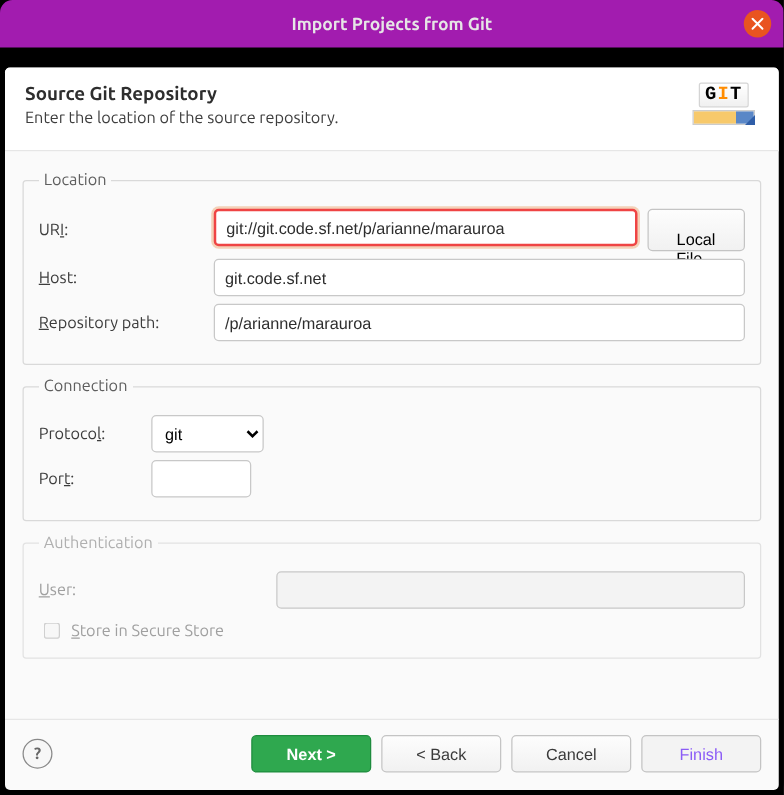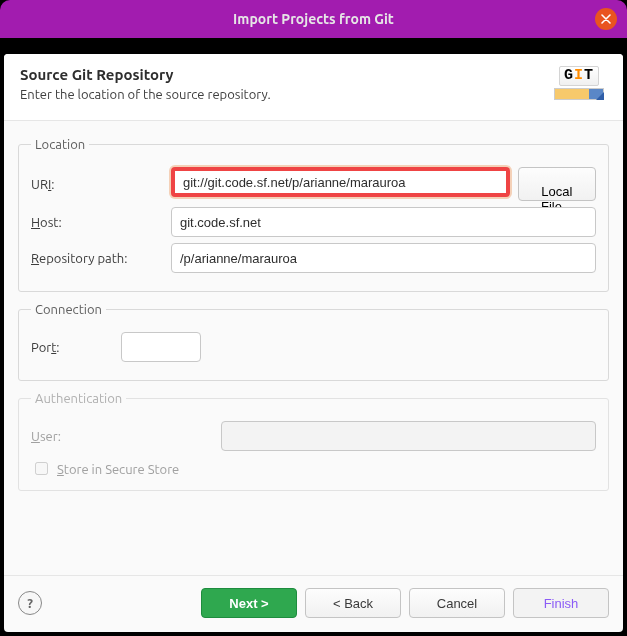--- a/index.html
+++ b/index.html
@@ -163,21 +163,21 @@
     height: 30px;
     background: #ffffff;
     border: 1px solid #c8c8c8;
     border-radius: 4px;
     padding: 4px 8px;
     font-size: 13px;
     color: #2e2e2e;
     outline: none;
   }
   input.inp.focus {
-    border: 4px solid #ef4444;
+    border: 2px solid #ef4444;
     box-shadow: 0 0 0 2px rgba(233,132,60,0.35);
   }
   input.inp.short { width: 80px; }
   input.inp:disabled { background: #f3f3f3; color: #aaa; }
 
   select.sel {
     height: 30px;
     width: 90px;
     border: 1px solid #c8c8c8;
     border-radius: 4px;
@@ -311,20 +311,28 @@
           </div>
           <div class="field">
             <input type="text" class="inp" value="/p/arianne/marauroa" style="">
           </div>
         </div>
       </fieldset>
 
       <fieldset>
         <legend>Connection</legend>
 
+        <div class="row">
+          <div class="label" style="width:70px;flex:0 0 70px;">
+            <span>Protoco</span><span class="mn">l</span><span>:</span>
+          </div>
+          <div>
+            <select class="sel" id="protocol-select"><option value="git">git</option><option value="ssh">ssh</option><option value="http">http</option><option value="https">https</option><option value="file">file</option></select>
+          </div>
+        </div>
 
         <div class="row">
           <div class="label" style="width:70px;flex:0 0 70px;">
             <span>Por</span><span class="mn">t</span><span>:</span>
           </div>
           <div>
             <input type="text" class="inp short" value="" style="">
           </div>
         </div>
       </fieldset>

